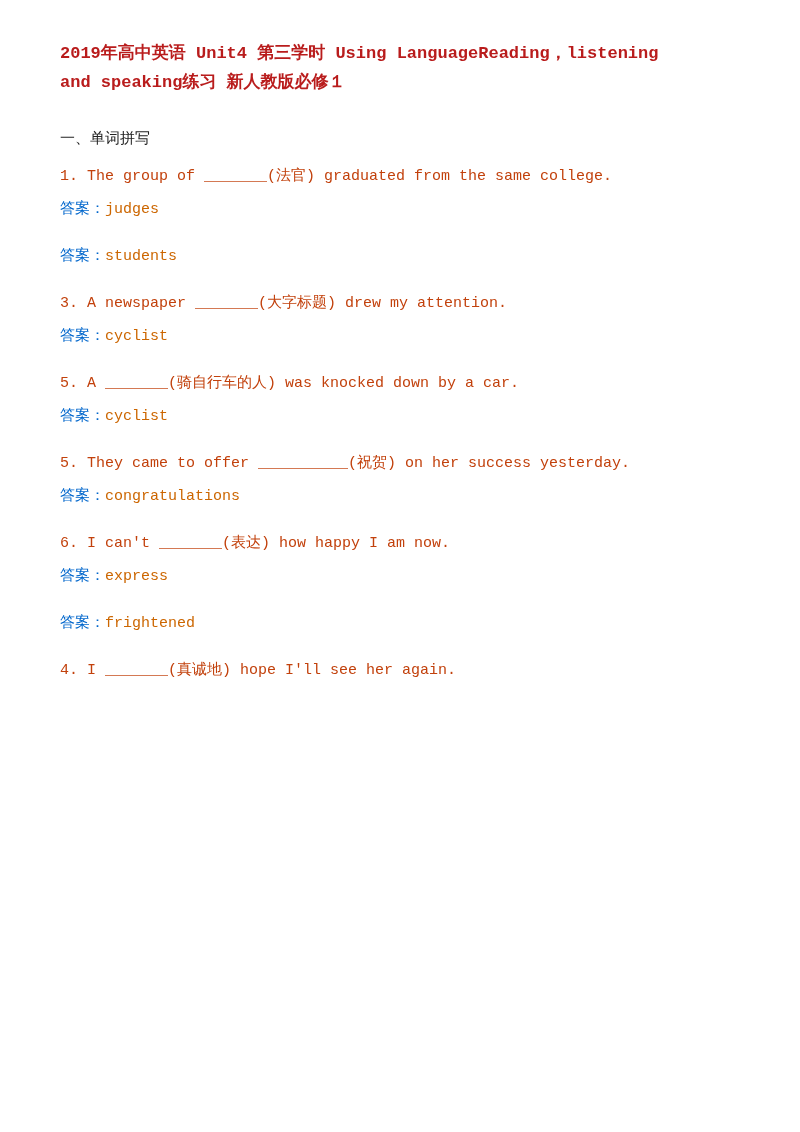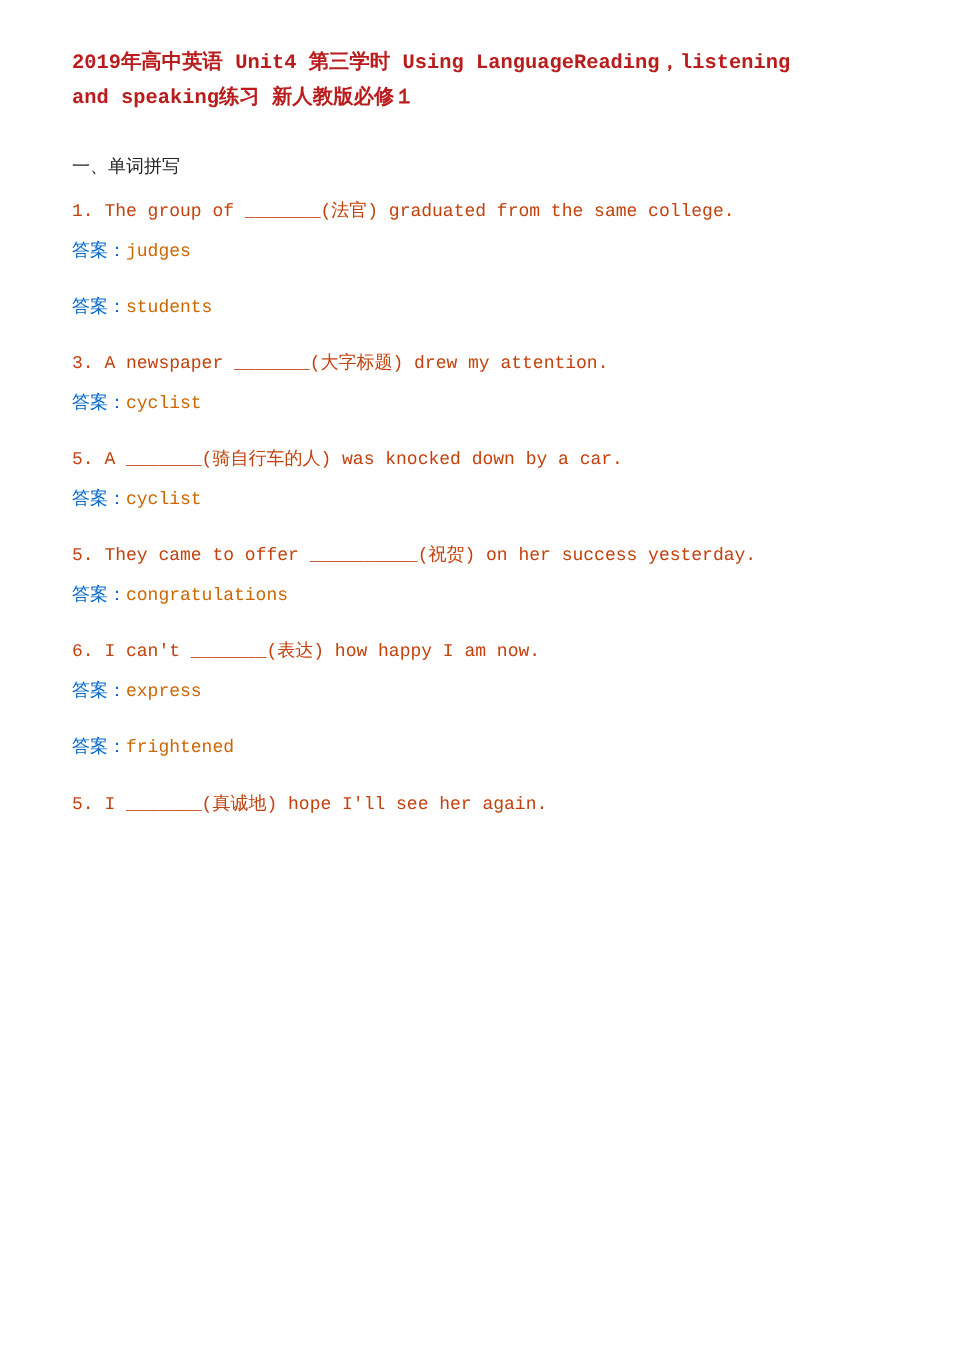--- a/index.html
+++ b/index.html
@@ -108,16 +108,16 @@
     </div>
   </div>
 
   <div class="question-block">
     <div class="answer">
       <span class="answer-label">答案：</span><span class="answer-value">frightened</span>
     </div>
   </div>
 
   <div class="question-block">
-    <div class="question">5. I _______(真诚地) hope I'll see her again.</div>
+    <div class="question">4. I _______(真诚地) hope I'll see her again.</div>
   </div>
 
 </div>
 
 </body></html>

